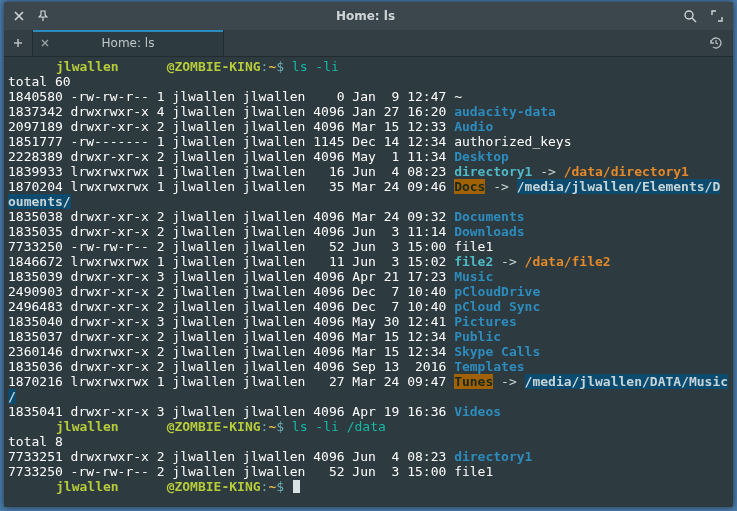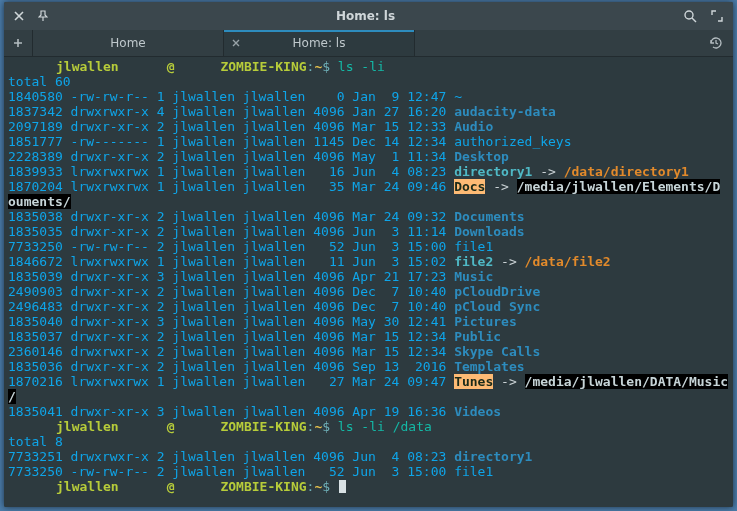--- a/index.html
+++ b/index.html
@@ -89,31 +89,31 @@
     color: #cbd3d6;
     padding: 2px 4px 4px 4px;
     line-height: 15px;
     font-size: 13px;
     white-space: pre;
     overflow: hidden;
     position: relative;
   }
   .line { display:block; }
   .user   { color:#b7cc3a; font-weight:bold;margin-left:48px;}
-  .host   { color:#b7cc3a; font-weight:bold;margin-left:46px;}
+  .host   { color:#b7cc3a; font-weight:bold;}
   .sep    { color:#6fb0b8; }
   .path   { color:#e6c14c; font-weight:bold;}
   .cmd    { color:#14b8a6; }
-  .dim    { color:#0ea5e9; }
+  .dim    { color:#ffffff; }
   .dir    { color:#2d8cbe; font-weight:bold;}
   .link   { color:#4fb9c6; font-weight:bold;}
   .arrow  { color:#cbd3d6; }
   .target { color:#e28a2b; font-weight:bold;text-align:center;}
-  .orphan { color:#1b2a18; background:#fdba74; font-weight:bold;}
-  .orphanTarget { color:#c7d5d8; background:#000000; font-weight:bold;}
+  .orphan { color:#1b2a18; background:#a16207; font-weight:bold;}
+  .orphanTarget { color:#c7d5d8; background:#0c4a6e; font-weight:bold;}
   .cursor {
     display:inline-block;
     width:7px; height:13px;
     background:#d9e2e5;
     vertical-align:-2px;
     margin-left:1px;
   }
 </style>
 </head>
 <body>
@@ -148,23 +148,20 @@
       </span>
     </div>
   </div>
 
   <div class="tabstrip">
     <div class="newtab">
       <svg width="10" height="10" viewBox="0 0 10 10">
           <path d="M5 1 V9 M1 5 H9" stroke="#b3bcc0" stroke-width="1.6"></path>
         </svg>
     </div>
-    <div class="tab">
-      <span>Home</span>
-    </div>
     <div class="tab active">
       <span class="close">
         <svg width="8" height="8" viewBox="0 0 8 8">
             <path d="M1 1 L7 7 M7 1 L1 7" stroke="#98a3a8" stroke-width="1.4"></path>
           </svg>
       </span>
       <span>Home: ls</span>
     </div>
     <div class="spacer"></div>
     <div class="history">

